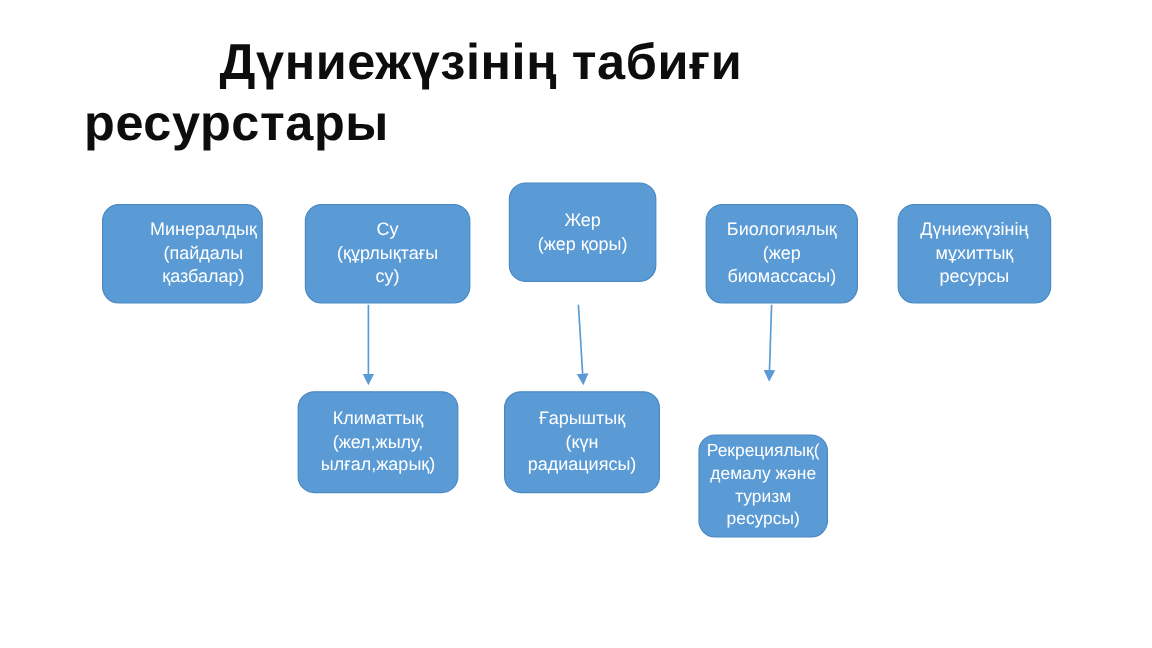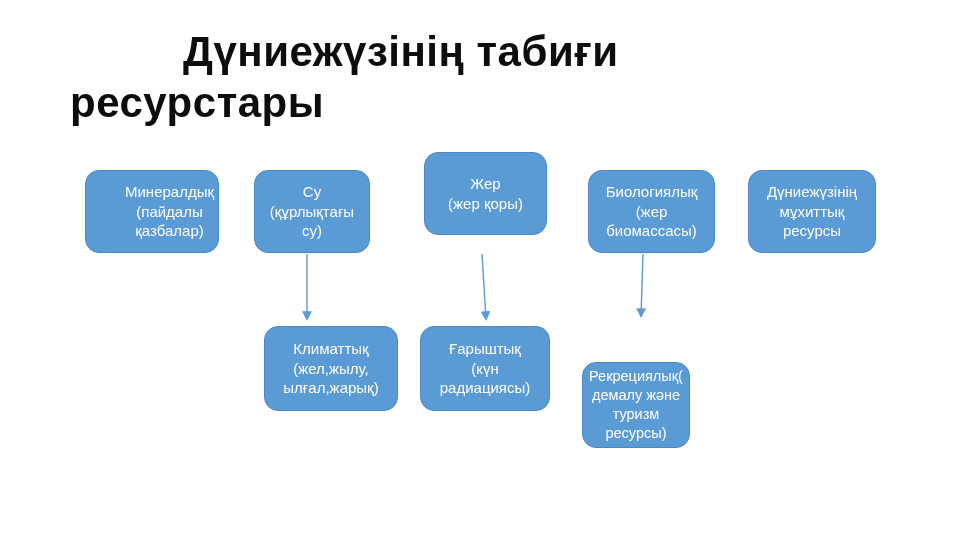--- a/index.html
+++ b/index.html
@@ -53,26 +53,26 @@
     border: 1px solid var(--box-border, #4a89c4);
     border-radius: 14px;
     color: var(--box-text, #ffffff);
     font-size: 15px;
     line-height: 1.3;
     white-space: pre-line;
     padding: 2px 4px;
   }
   
   .b1 { left: 85px;  top: 170px; width: 134px; height: 83px; padding-left: 39px; }
-  .b2 { left: 254px; top: 170px; width: 116px; height: 83px; justify-content: center; }
+  .b2 { left: 254px; top: 170px; width: 138px; height: 83px; justify-content: center; }
   .b3 { left: 424px; top: 152px; width: 123px; height: 83px; }
   .b4 { left: 588px; top: 170px; width: 127px; height: 83px; }
   .b5 { left: 748px; top: 170px; width: 128px; height: 83px; }
   
-  .b6 { left: 264px; top: 326px; width: 134px; height: 85px; }
+  .b6 { left: 248px; top: 326px; width: 134px; height: 85px; }
   .b7 { left: 420px; top: 326px; width: 130px; height: 85px; }
   .b8 { left: 582px; top: 326px; width: 108px; height: 86px; font-size: 14.5px; margin-top: 36px; }
 </style>
 </head>
 <body>
 
 <div class="slide">
 
   <h1 class="slide-title">Дүниежүзінің табиғи
 ресурстары</h1>

